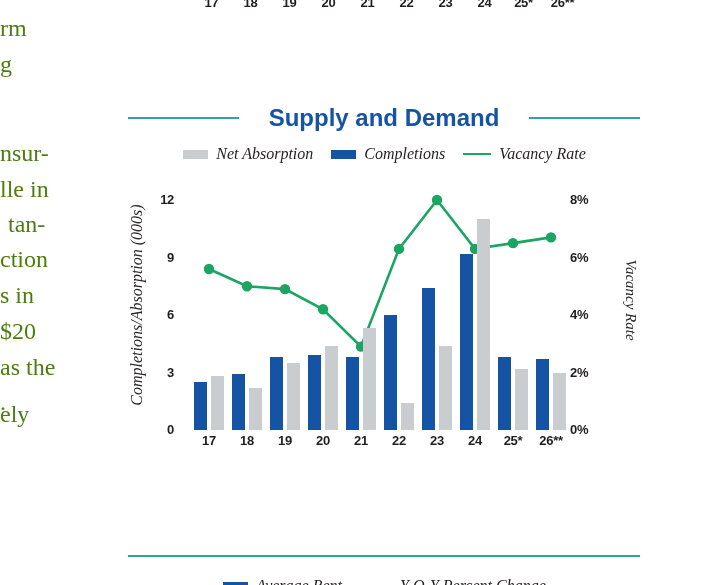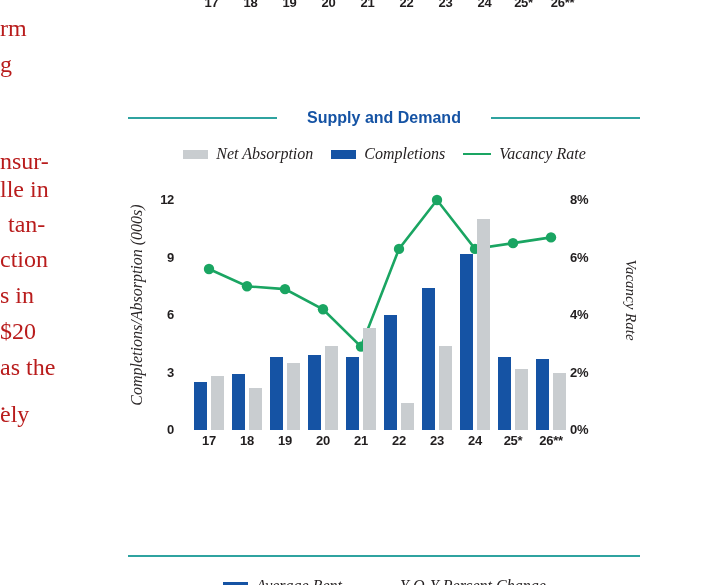--- a/index.html
+++ b/index.html
@@ -8,25 +8,25 @@
     background:#ffffff;font-family:"Liberation Sans",sans-serif;
     --blue:#1553a4;--gray:#c9cdd0;--green:#1aa562;--teal:#2fa3a0;--ink:#211e1f;
   }
   
   .top-remnant{position:absolute;left:192px;top:-4px;width:390px;display:flex;}
   .top-remnant .xcell{width:39px;text-align:center;font-size:13px;font-weight:bold;
     line-height:14px;color:var(--ink);letter-spacing:-0.3px;}
   
   .left-col{position:absolute;left:0;top:0;width:90px;height:585px;}
   .left-col .frag{position:absolute;left:0;font-family:"Liberation Serif",serif;
-    font-size:24px;line-height:24px;color:#b91c1c;white-space:pre;}
+    font-size:24px;line-height:24px;color:#4d7c0f;white-space:pre;}
   
   .title-row{position:absolute;left:128px;width:512px;height:28px;display:flex;align-items:center;}
   .title-row .rule{flex:1;height:1.5px;background:var(--teal);}
-  .title-row .stitle{margin:0 30px;font-size:16px;font-weight:bold;color:var(--blue);white-space:nowrap;}
+  .title-row .stitle{margin:0 30px;font-size:24px;font-weight:bold;color:var(--blue);white-space:nowrap;}
   
   .legend-row{position:absolute;left:32px;top:145px;width:705px;display:flex;
     justify-content:center;align-items:center;gap:18px;}
   .legend-item{display:flex;align-items:center;gap:8px;}
   .legend-label{font-family:"Liberation Serif",serif;font-style:italic;font-size:16px;color:#231f20;white-space:nowrap;}
   .sw-bar{width:25px;height:9px;}
   .sw-blue{background:var(--blue);}
   .sw-gray{background:var(--gray);}
   .sw-line{width:28px;height:2.6px;background:var(--green);}
   
@@ -66,21 +66,21 @@
     <div class="xcell">22</div>
     <div class="xcell">23</div>
     <div class="xcell">24</div>
     <div class="xcell">25*</div>
     <div class="xcell">26**</div>
   </div>
 
 <div class="left-col">
     <div class="frag" style="top: 16px;">rm</div>
     <div class="frag" style="top: 52px;">g</div>
-    <div class="frag" style="top: 141px; margin-top: 8px;">nsur-</div>
+    <div class="frag" style="top: 141px;">nsur-</div>
     <div class="frag" style="top: 177px;">lle in</div>
     <div class="frag" style="top: 212px; padding-left: 8px;">tan-</div>
     <div class="frag" style="top: 247px;">ction</div>
     <div class="frag" style="top: 283px;">s in</div>
     <div class="frag" style="top: 319px;">$20</div>
     <div class="frag" style="top: 355px;">as the</div>
     <div class="frag" style="top: 390px;">.</div>
     <div class="frag" style="top: 402px;">ely</div>
   </div>
 

